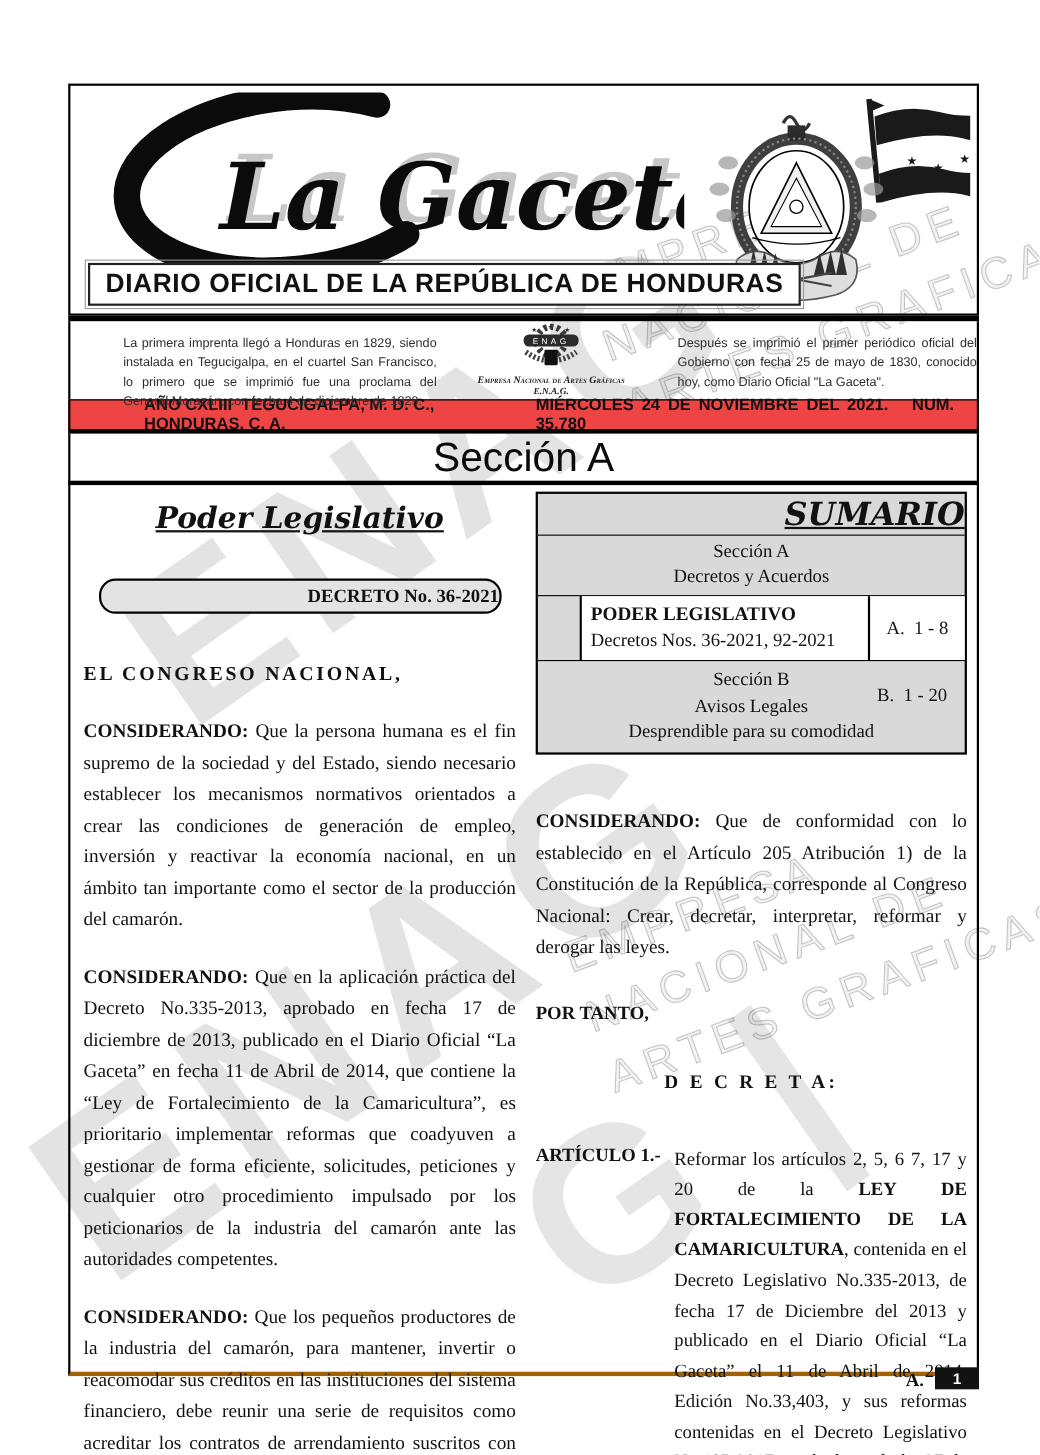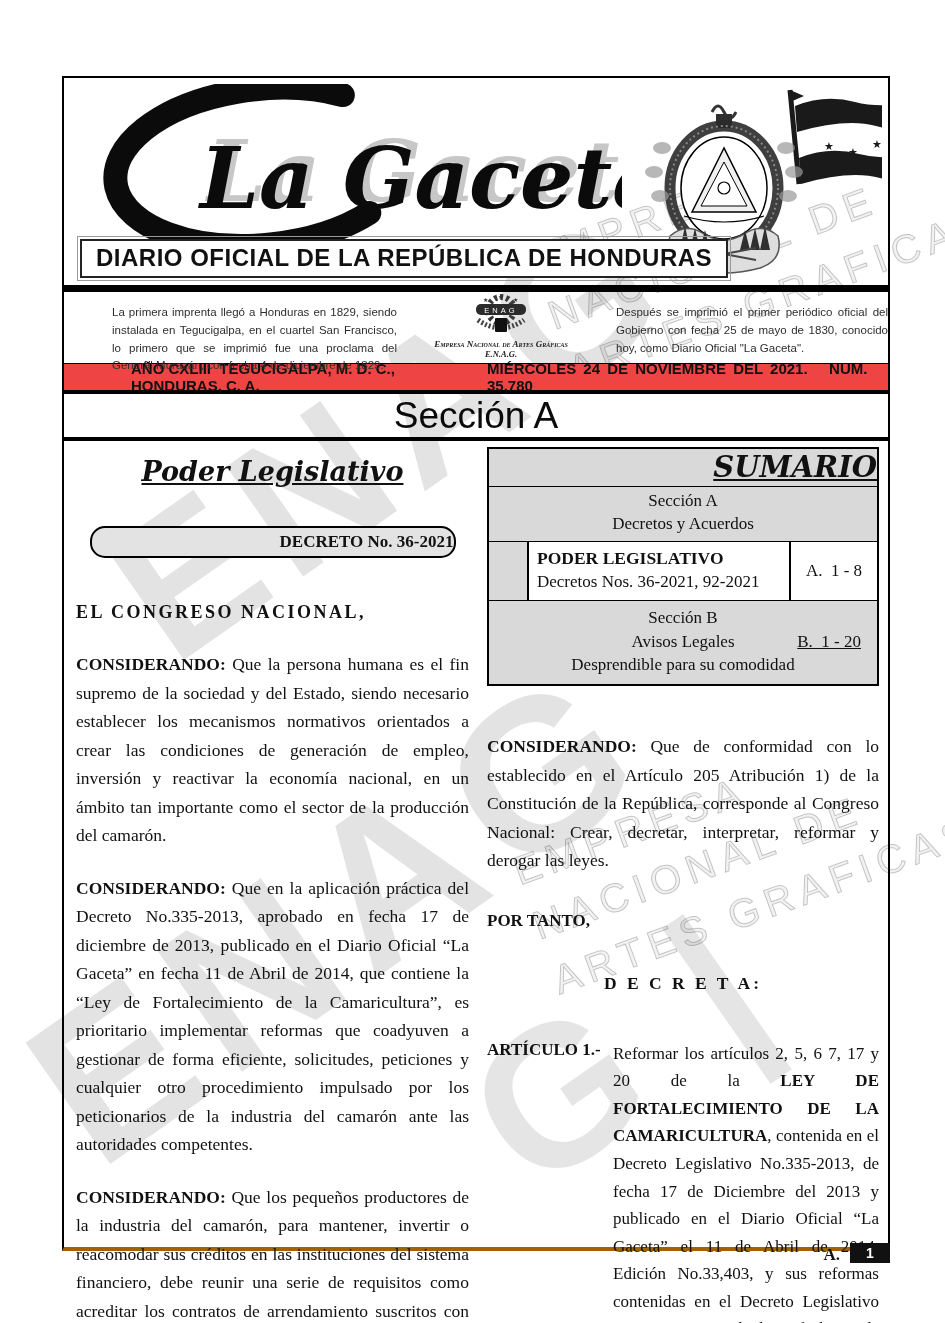--- a/index.html
+++ b/index.html
@@ -55,21 +55,21 @@
       font-size:29px;padding:1px 0 2px;border-bottom:1px solid #000;}
   .sumario-title span{text-decoration:underline;}
   .sumario-seca{text-align:center;font-size:17px;line-height:1.35;padding:3px 0 5px;border-bottom:1px solid #000;}
   .sumario-row{display:flex;border-bottom:1px solid #000;height:58px;}
   .sumario-spacer{width:38px;border-right:2px solid #000;}
   .sumario-main{flex:1;background:#fff;padding:5px 8px;font-size:17px;line-height:1.35;}
   .sumario-main .org{font-weight:bold;font-size:17.5px;}
   .sumario-pages{width:86px;border-left:2px solid #000;background:#fff;display:flex;
       align-items:center;justify-content:center;font-size:17px;}
   .sumario-secb{position:relative;text-align:center;font-size:17px;line-height:1.4;padding:5px 0 7px;}
-  .secb-pages{position:absolute;right:16px;top:29px;text-decoration:underline;}
+  .secb-pages{position:absolute;right:16px;top:19px;}
   .decreta{margin-top:42px;text-align:center;font-weight:bold;font-size:17.5px;letter-spacing:3px;}
   .portanto{margin-top:36px;font-weight:bold;font-size:17px;}
   .articulo{margin-top:46px;display:flex;font-size:17px;}
   .articulo-label{flex:none;width:126px;font-weight:bold;}
   .articulo-text{flex:1;text-align:justify;line-height:1.62;}
   
   .footer{position:absolute;left:62px;top:1243px;width:828px;text-align:right;z-index:1;}
   .footer-letter{font-weight:bold;font-size:17px;}
   .footer-pagebox{display:inline-block;background:#111;color:#fff;width:40px;text-align:center;
       font-family:"Liberation Sans",sans-serif;font-weight:bold;font-size:14px;

